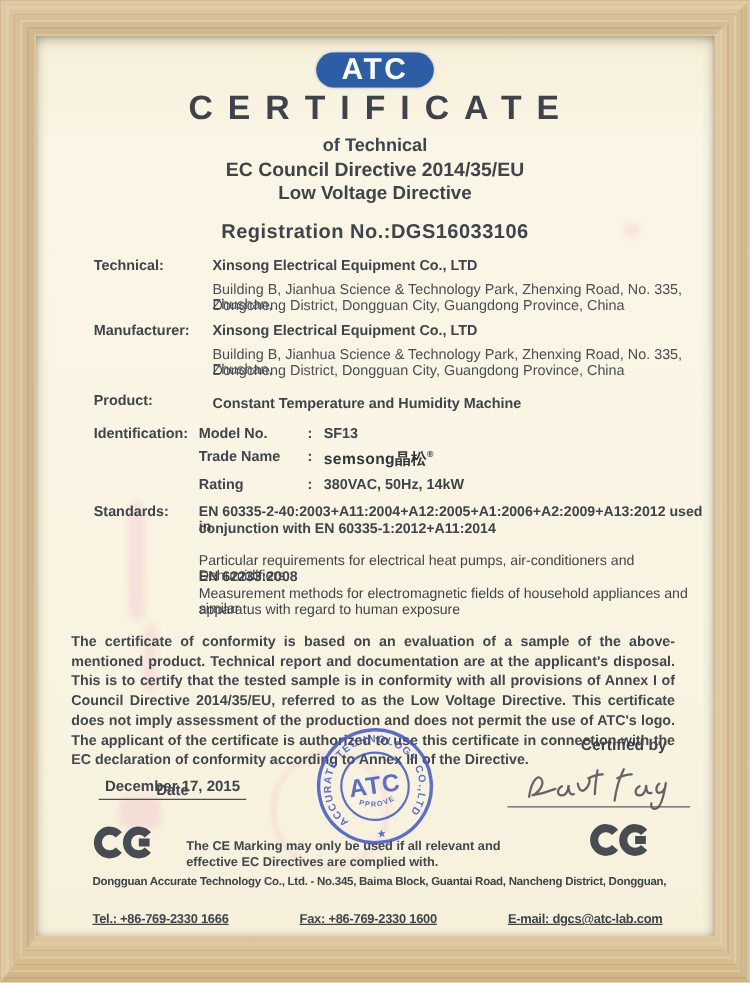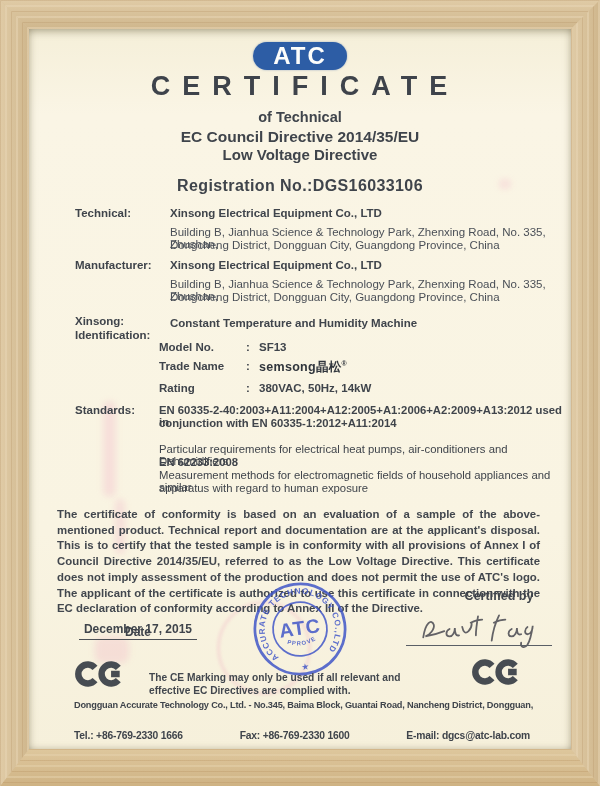--- a/index.html
+++ b/index.html
@@ -63,21 +63,21 @@
 
   .stamp{left:222px;top:551px;opacity:.84;transform:rotate(-8deg);}
   .ce-left{left:45px;top:630px;}
   .ce-right{left:442px;top:628px;}
   .cenote{left:120px;top:643px;width:290px;text-align:left;font-size:10.2px;
      font-weight:700;line-height:12.5px;color:#42474e;}
 
   .company{left:45px;top:671px;width:470px;font-size:9.2px;font-weight:700;
      letter-spacing:-.2px;line-height:11.5px;white-space:nowrap;}
   .contact{left:45px;top:701px;width:456px;display:flex;justify-content:space-between;
-     font-size:10.3px;font-weight:700;letter-spacing:-.2px;}
+     font-size:10.3px;font-weight:700;letter-spacing:-.2px;text-decoration:underline;}
 
   .smudge{position:absolute;background:rgba(236,120,175,.16);filter:blur(3px);border-radius:8px;}
   .pinkring{position:absolute;left:188px;top:572px;width:88px;height:88px;border-radius:50%;
      border:3px solid rgba(238,110,165,.16);filter:blur(1.5px);}
 </style>
 </head>
 <body>
 
 <div class="scene">
   <div class="wood wood-h wood-top"></div>
@@ -103,24 +103,24 @@
     <div class="abs lab" style="top:178px">Technical:</div>
     <div class="abs val b" style="top:178px">Xinsong Electrical Equipment Co., LTD</div>
     <div class="abs val addr" style="top:197px">Building B, Jianhua Science &amp; Technology Park, Zhenxing Road, No. 335, Zhushan,</div>
     <div class="abs val addr" style="top:210px">Dongcheng District, Dongguan City, Guangdong Province, China</div>
 
     <div class="abs lab" style="top:230px">Manufacturer:</div>
     <div class="abs val b" style="top:230px">Xinsong Electrical Equipment Co., LTD</div>
     <div class="abs val addr" style="top:249px">Building B, Jianhua Science &amp; Technology Park, Zhenxing Road, No. 335, Zhushan,</div>
     <div class="abs val addr" style="top:262px">Dongcheng District, Dongguan City, Guangdong Province, China</div>
 
-    <div class="abs lab" style="top:286px">Xinsong:</div>
+    <div class="abs lab" style="top:286px">Product:</div>
     <div class="abs val b" style="top:288px">Constant Temperature and Humidity Machine</div>
 
-    <div class="abs lab" style="top:300px">Identification:</div>
+    <div class="abs lab" style="top:312px">Identification:</div>
     <div class="abs idkey" style="top:312px">Model No.</div>
     <div class="abs idcolon" style="top:312px">:</div>
     <div class="abs idval" style="top:312px">SF13</div>
 
     <div class="abs idkey" style="top:331px">Trade Name</div>
     <div class="abs idcolon" style="top:331px">:</div>
     <div class="abs brand" style="left:230px;top:330px"><span>semsong晶松</span><sup>®</sup></div>
 
     <div class="abs idkey" style="top:353px">Rating</div>
     <div class="abs idcolon" style="top:353px">:</div>

